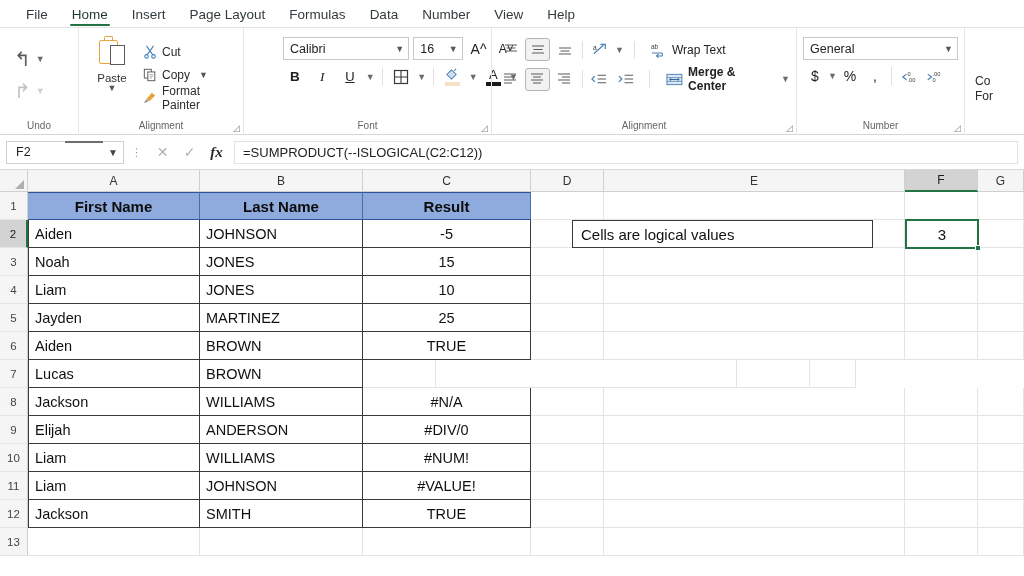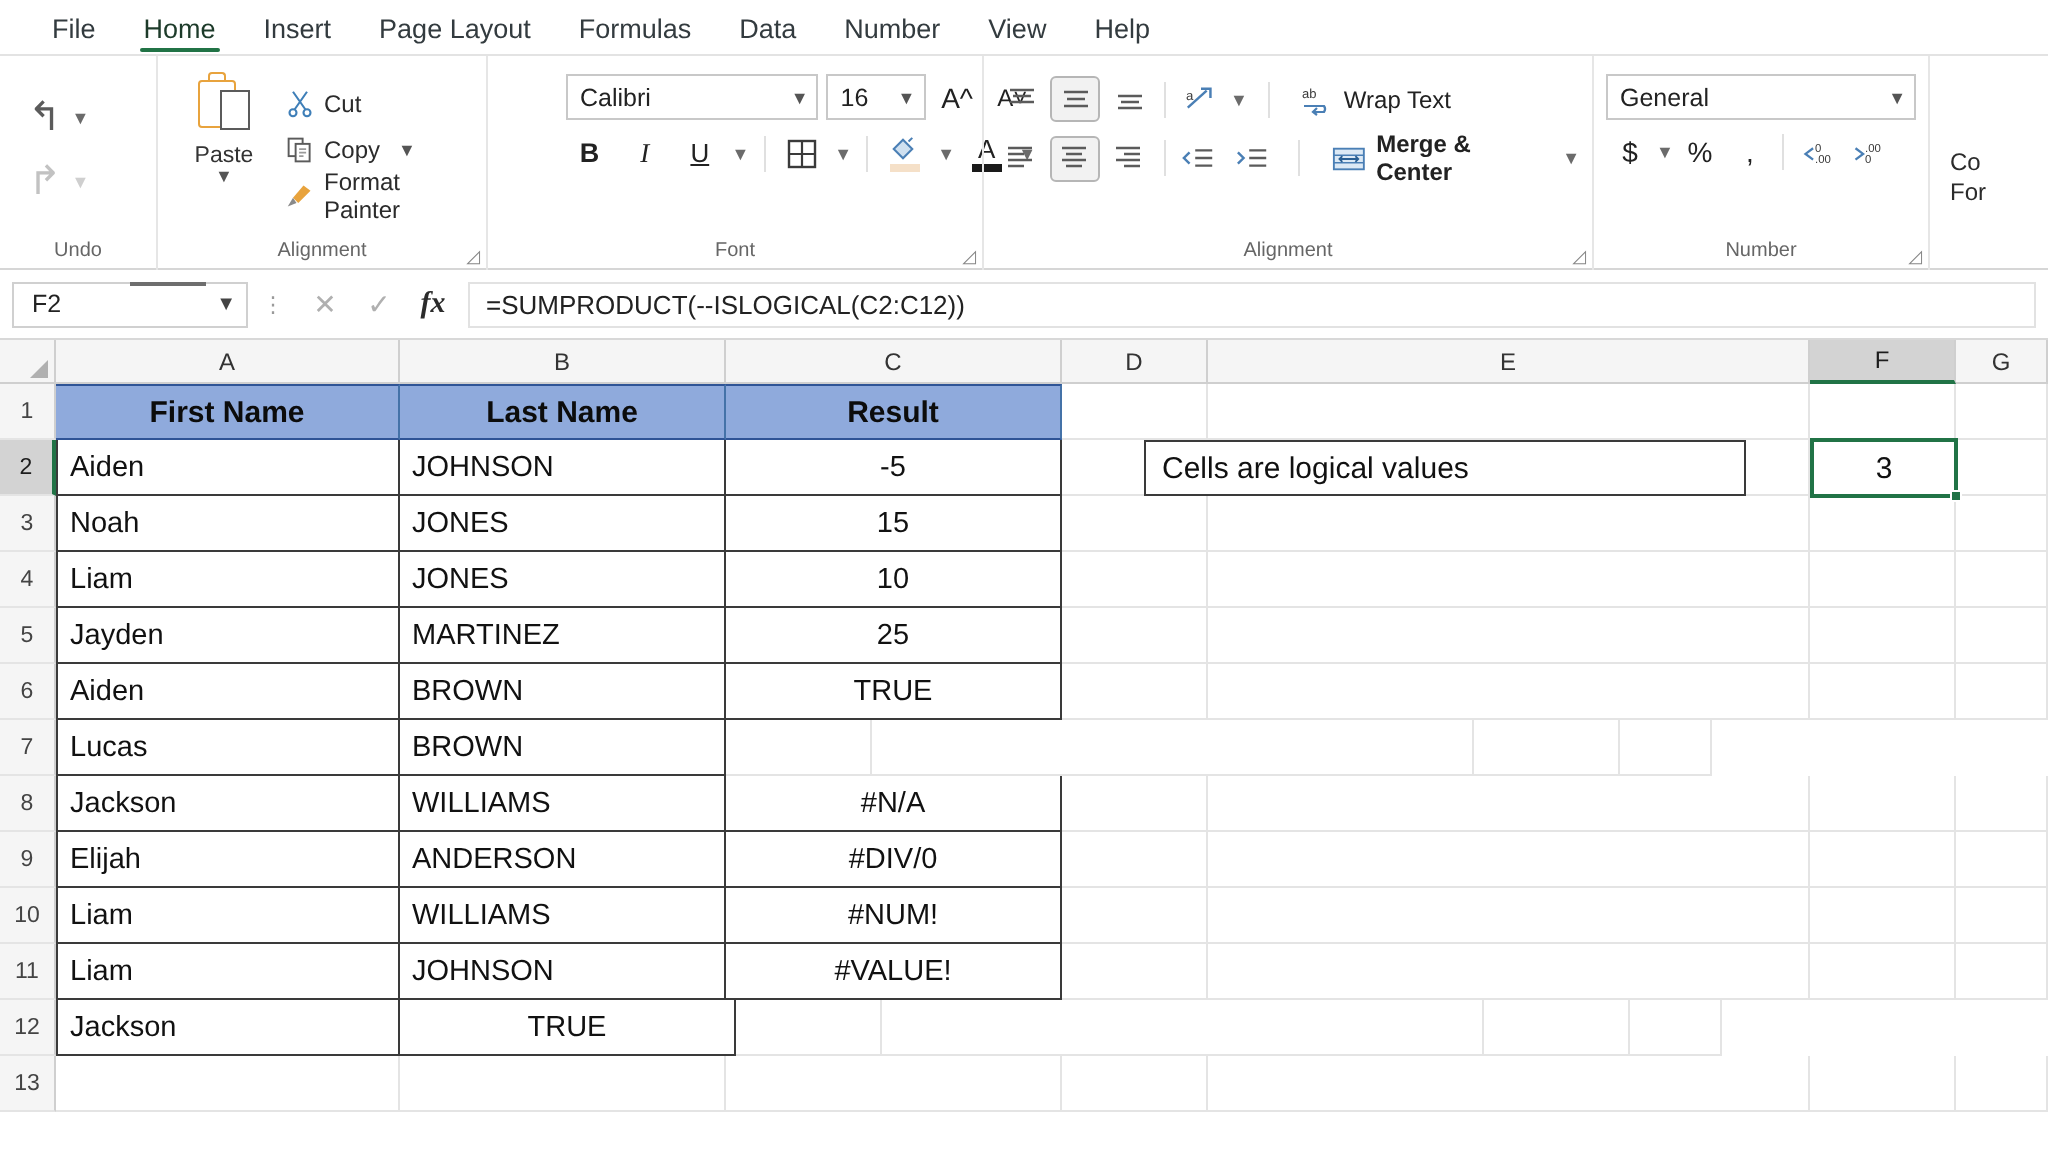--- a/index.html
+++ b/index.html
@@ -624,20 +624,21 @@
           <div class="cell lft brgt bbot" style="width:163px">JOHNSON</div>
           <div class="cell ctr brgt bbot" style="width:168px">#VALUE!</div>
           <div class="cell" style="width:73px"></div>
           <div class="cell" style="width:301px"></div>
           <div class="cell" style="width:73px"></div>
           <div class="cell" style="width:46px"></div>
         </div>
 
         <div class="gridrow">
           <div class="cell lft blft brgt bbot" style="width:172px">Jackson</div>
+          <div class="cell lft brgt bbot" style="width:163px">SMITH</div>
           <div class="cell ctr brgt bbot" style="width:168px">TRUE</div>
           <div class="cell" style="width:73px"></div>
           <div class="cell" style="width:301px"></div>
           <div class="cell" style="width:73px"></div>
           <div class="cell" style="width:46px"></div>
         </div>
 
         <div class="gridrow">
           <div class="cell" style="width:172px"></div>
           <div class="cell" style="width:163px"></div>

